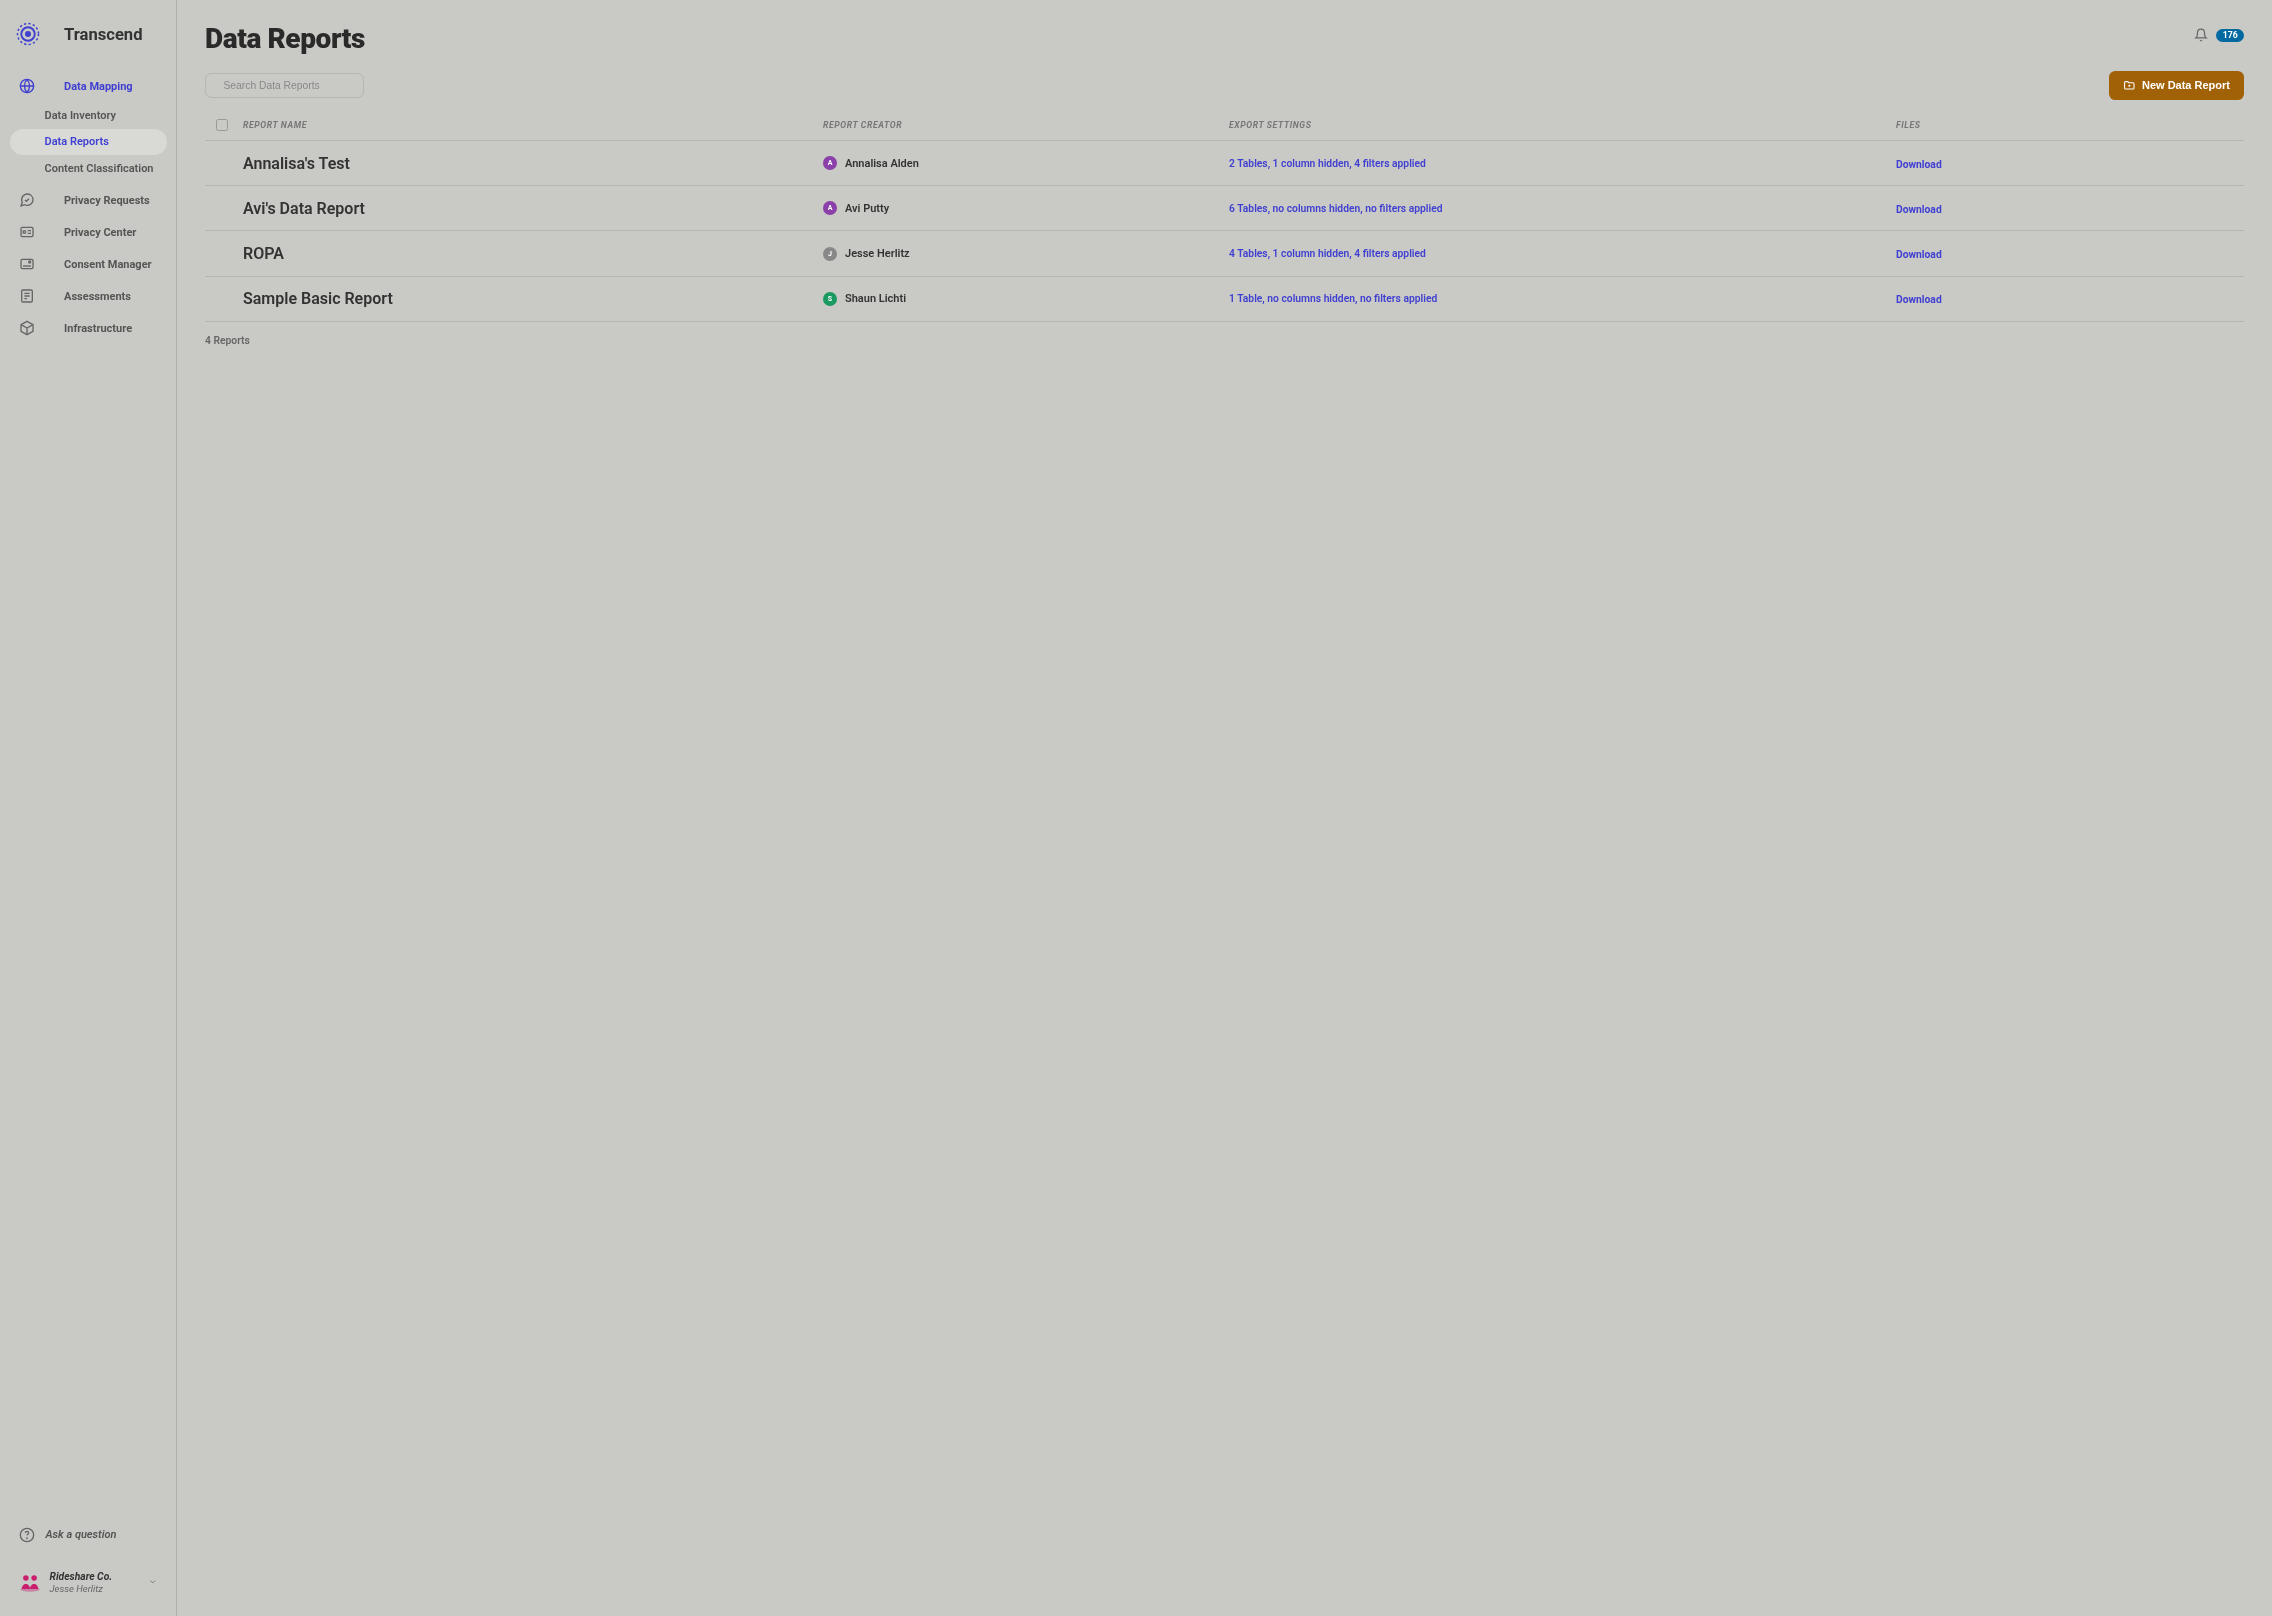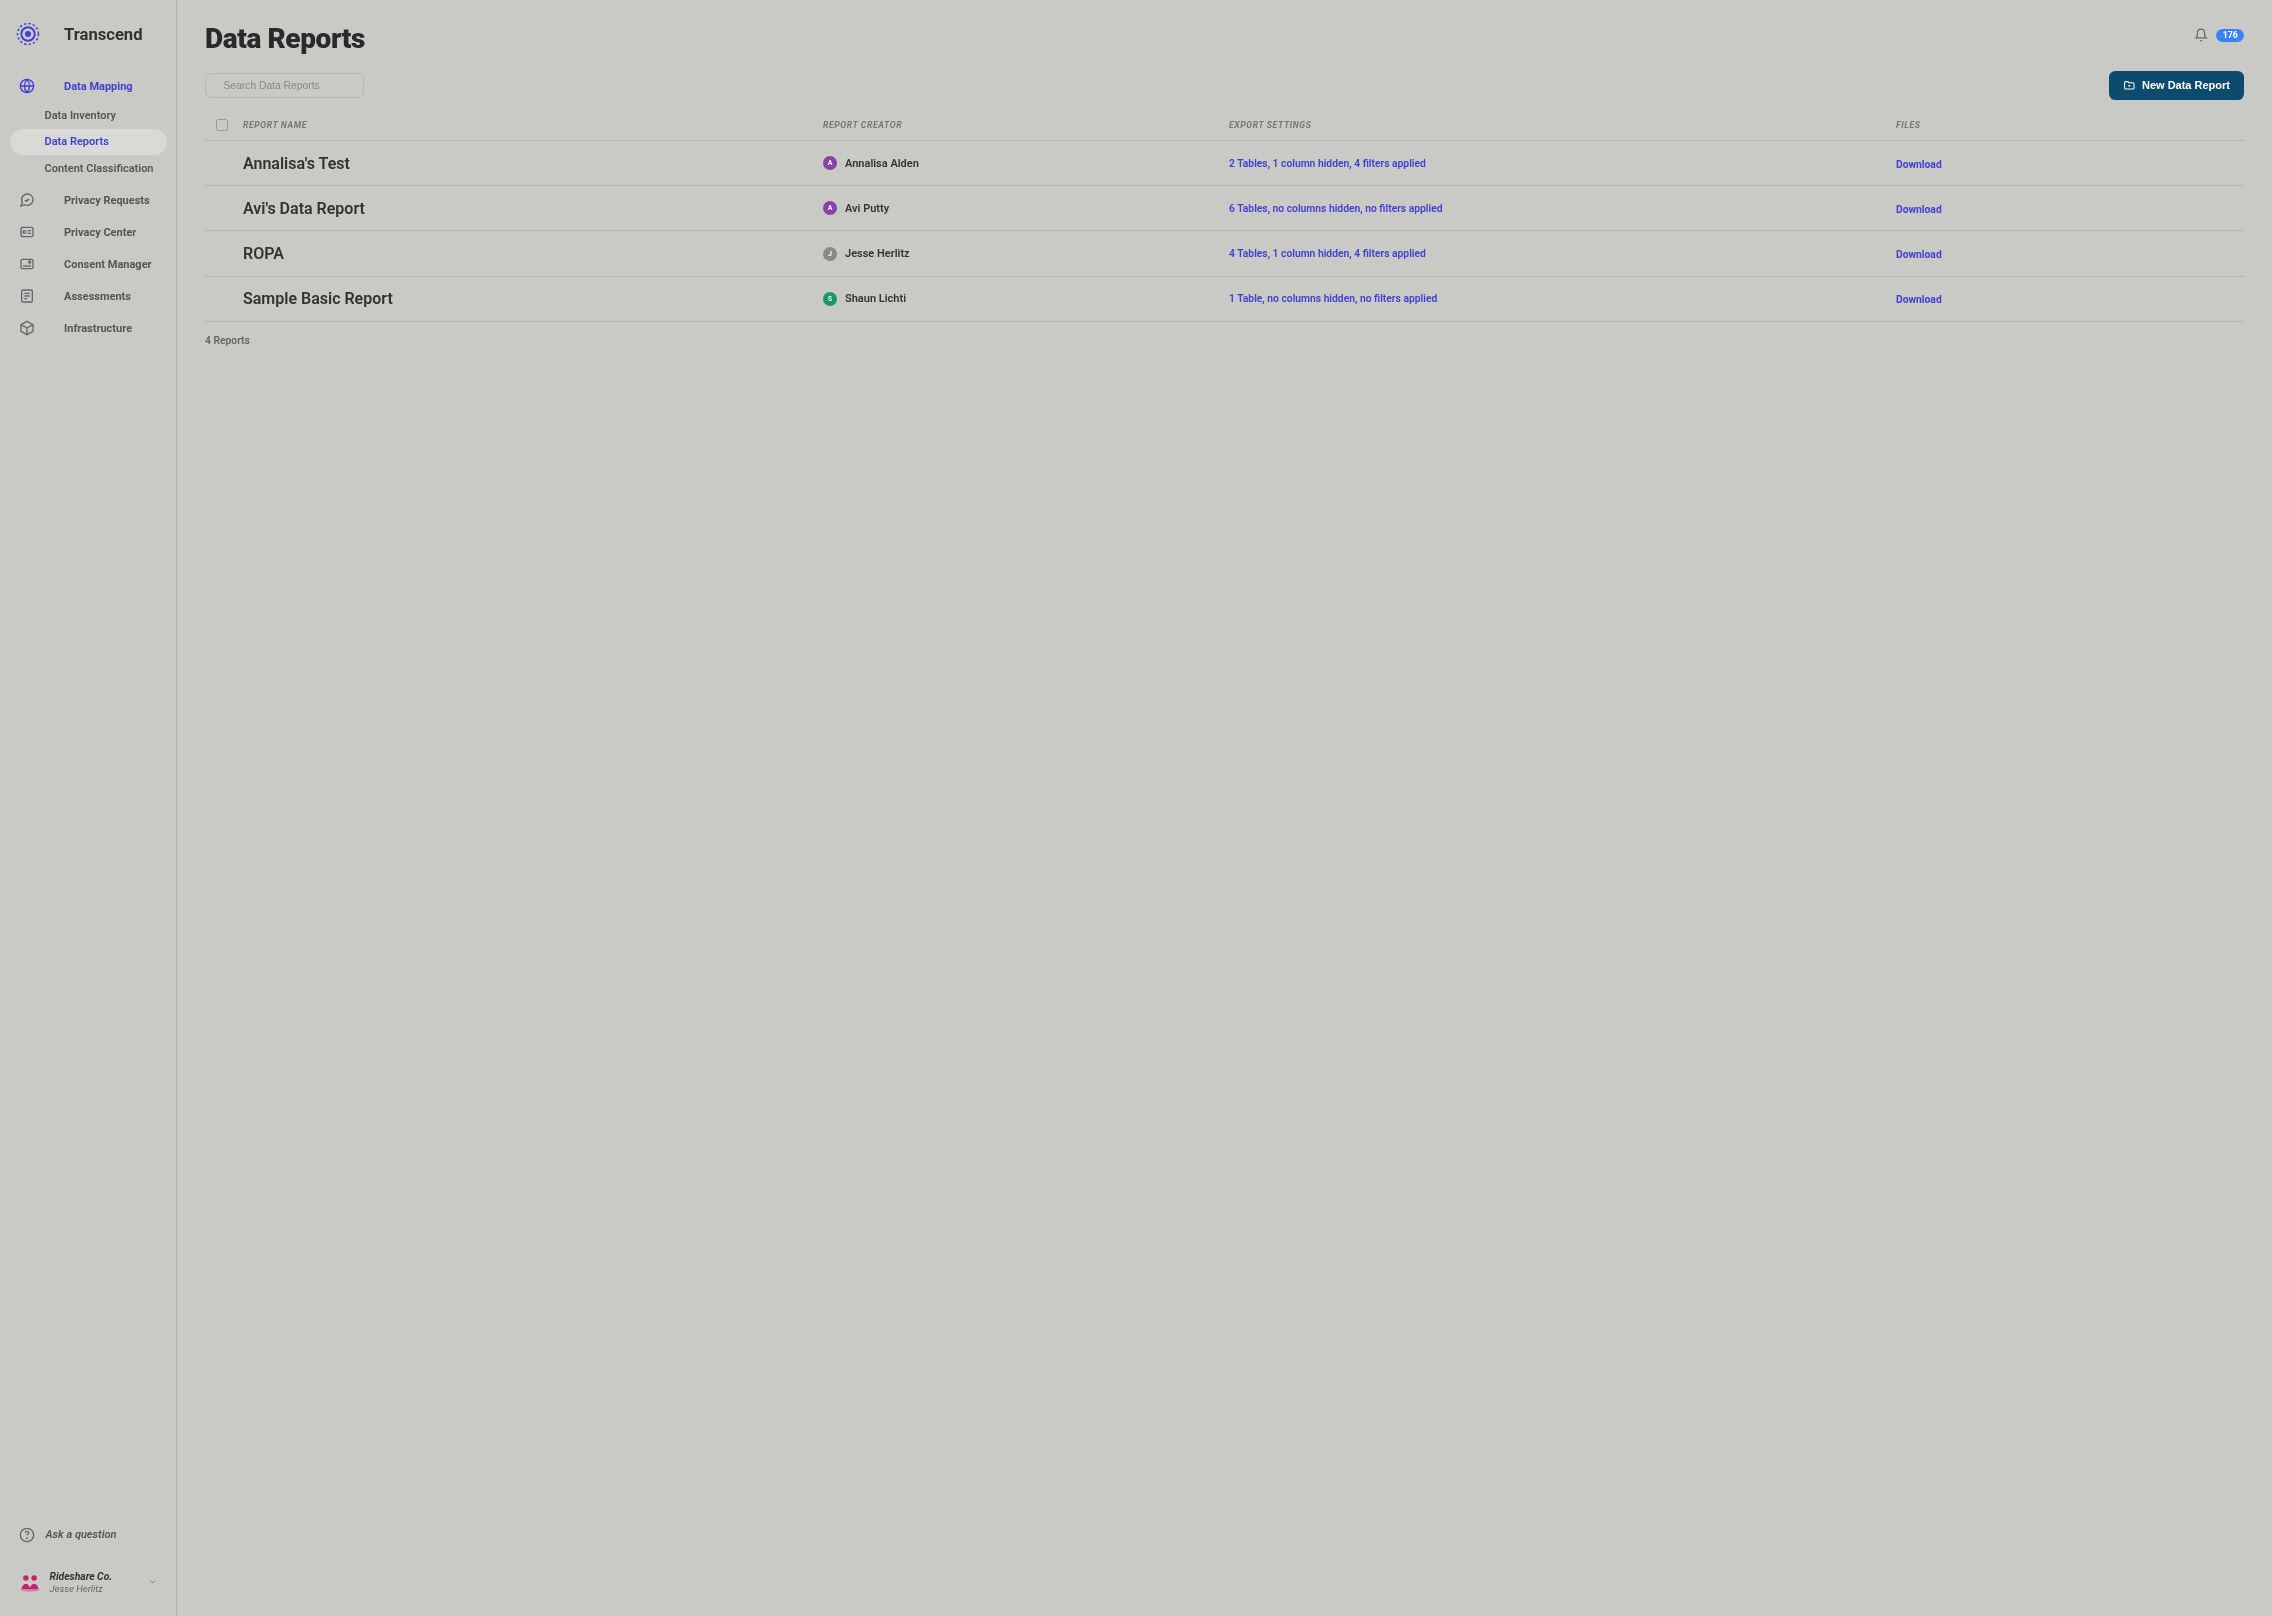--- a/index.html
+++ b/index.html
@@ -135,21 +135,21 @@
       letter-spacing: -0.4px;
     }
     .header-right {
       display: flex;
       align-items: center;
       gap: 8px;
       margin-top: 6.3px;
     }
     .bell-icon { width: 14px; height: 14px; color: #666; cursor: pointer; }
     .notif-badge {
-      background: #3b82f6;
+      background: #0369a1;
       color: white;
       font-size: 8.7px;
       font-weight: 700;
       padding: 1.6px 6.3px;
       border-radius: 8px;
     }
     
     .toolbar {
       display: flex;
       justify-content: space-between;
@@ -175,21 +175,21 @@
       color: #555;
       outline: none;
     }
     .search-input::placeholder { color: #888; }
     .plus-circle { width: 11px; height: 11px; color: #888; cursor: pointer; }
     
     .new-report-btn {
       display: flex;
       align-items: center;
       gap: 6.3px;
-      background: #0c4a6e;
+      background: #a16207;
       color: white;
       border: none;
       padding: 8px 14px;
       border-radius: 6.3px;
       font-size: 11px;
       font-weight: 600;
       cursor: pointer;
     }
     .new-report-btn svg { width: 12.6px; height: 12.6px; }
     

